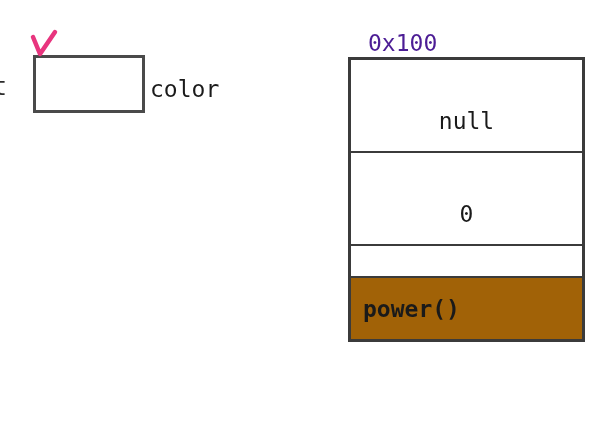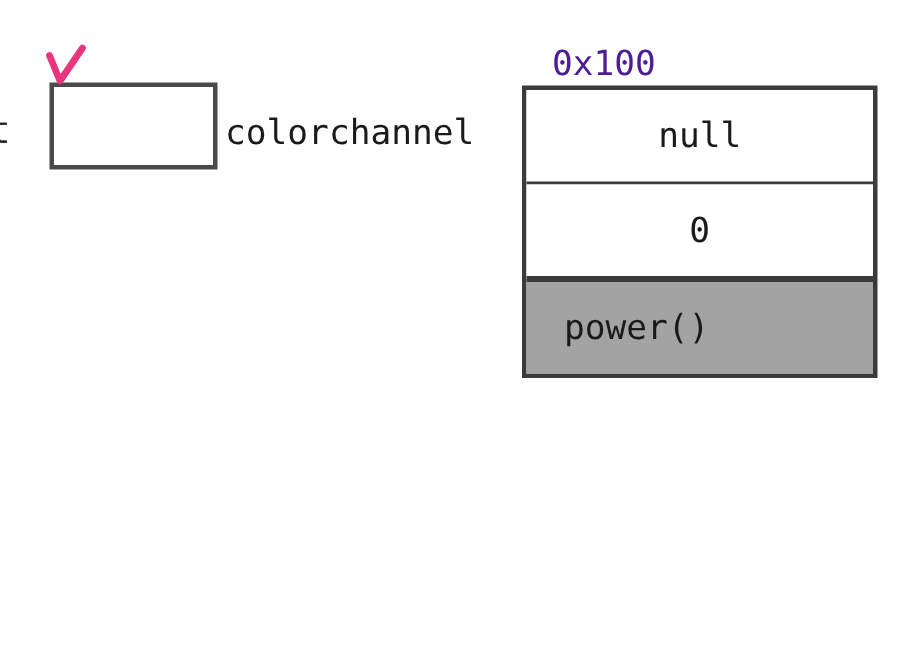--- a/index.html
+++ b/index.html
@@ -101,32 +101,34 @@
   .obj-row {
     box-sizing: border-box;
     height: 63px;
     display: flex;
     align-items: center;
     font-size: 23px;
     line-height: 26px;
     color: #1a1a1a;
     border-bottom: 2px solid #3b3b3b;
     white-space: nowrap;
+    margin-top: 30px;
   }
   .obj-row:last-child {
     border-bottom: none;
   }
   .obj-row.field-row {
     background: #ffffff;
     justify-content: center;
   }
   .obj-row.method-row {
-    background: #a3a3a3;
+    background: #a16207;
     justify-content: flex-start;
-    padding-left: 25px;
+    padding-left: 12px;
+    font-weight: bold;
   }
   .obj-row.first-method {
     border-top: 2px solid #3b3b3b;
   }
 </style>
 </head>
 <body>
 
 <div id="canvas">
 
@@ -135,21 +137,20 @@
   <div class="var-box"></div>
 
   <svg class="check-mark" viewBox="0 0 34 34" xmlns="http://www.w3.org/2000/svg">
     <path d="M 7 9 L 14 26 L 29 4" fill="none" stroke="#e8357e" stroke-width="4.5" stroke-linecap="round" stroke-linejoin="round"></path>
   </svg>
 
   <div class="addr-label">0x100</div>
 
   <div class="field-labels">
     <div class="field-label">color</div>
-    <div class="field-label">channel</div>
   </div>
 
   <div class="obj-table">
     <div class="obj-row field-row">null</div>
     <div class="obj-row field-row">0</div>
     <div class="obj-row method-row first-method">power()</div>
   </div>
 
 </div>
 

